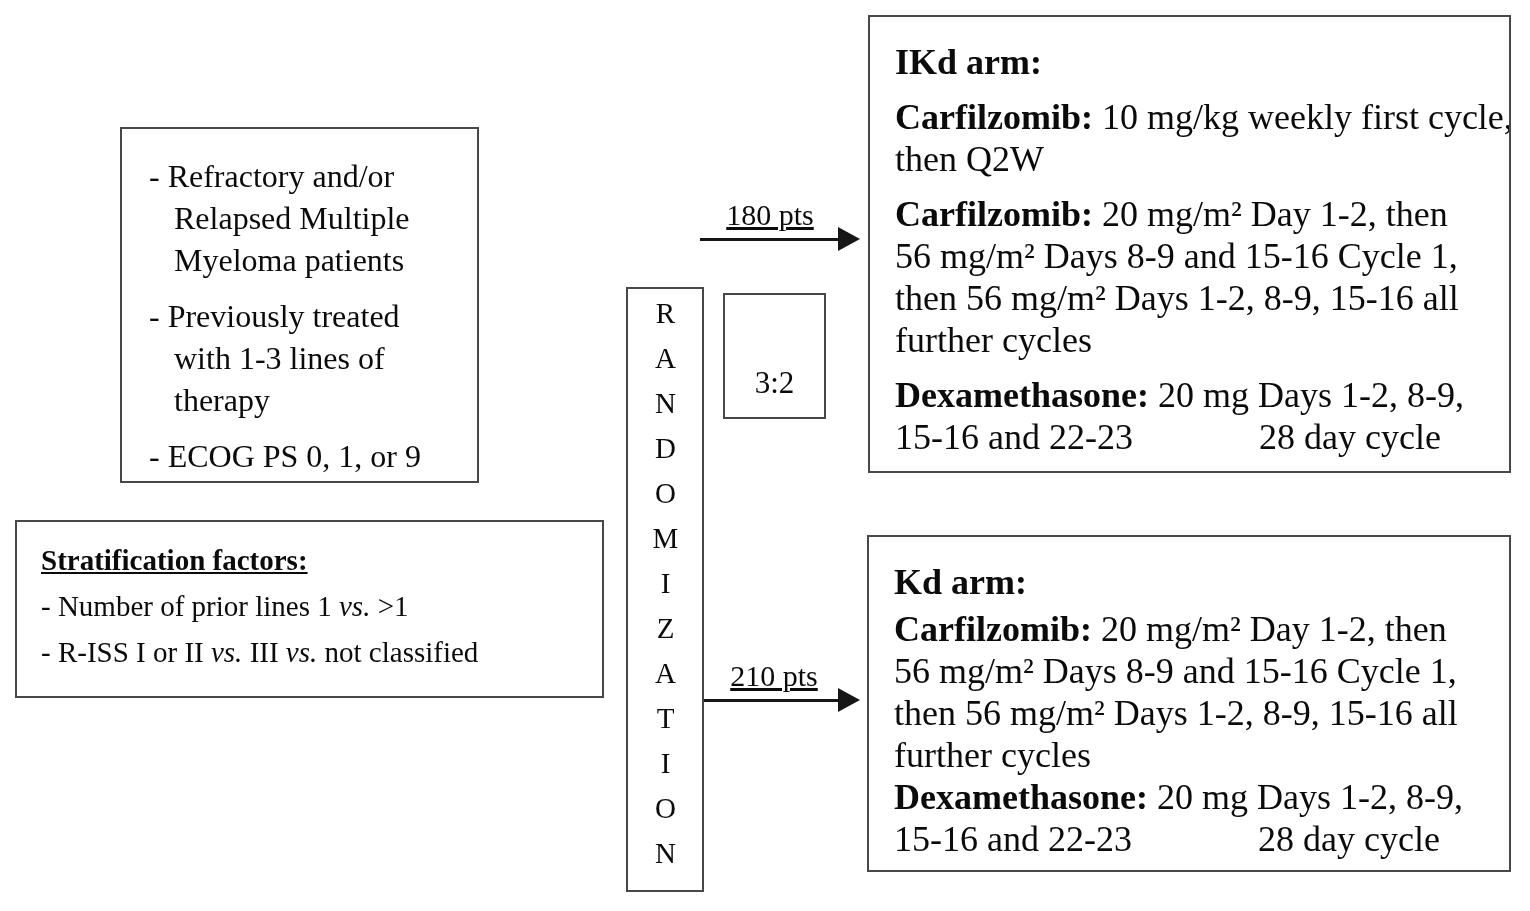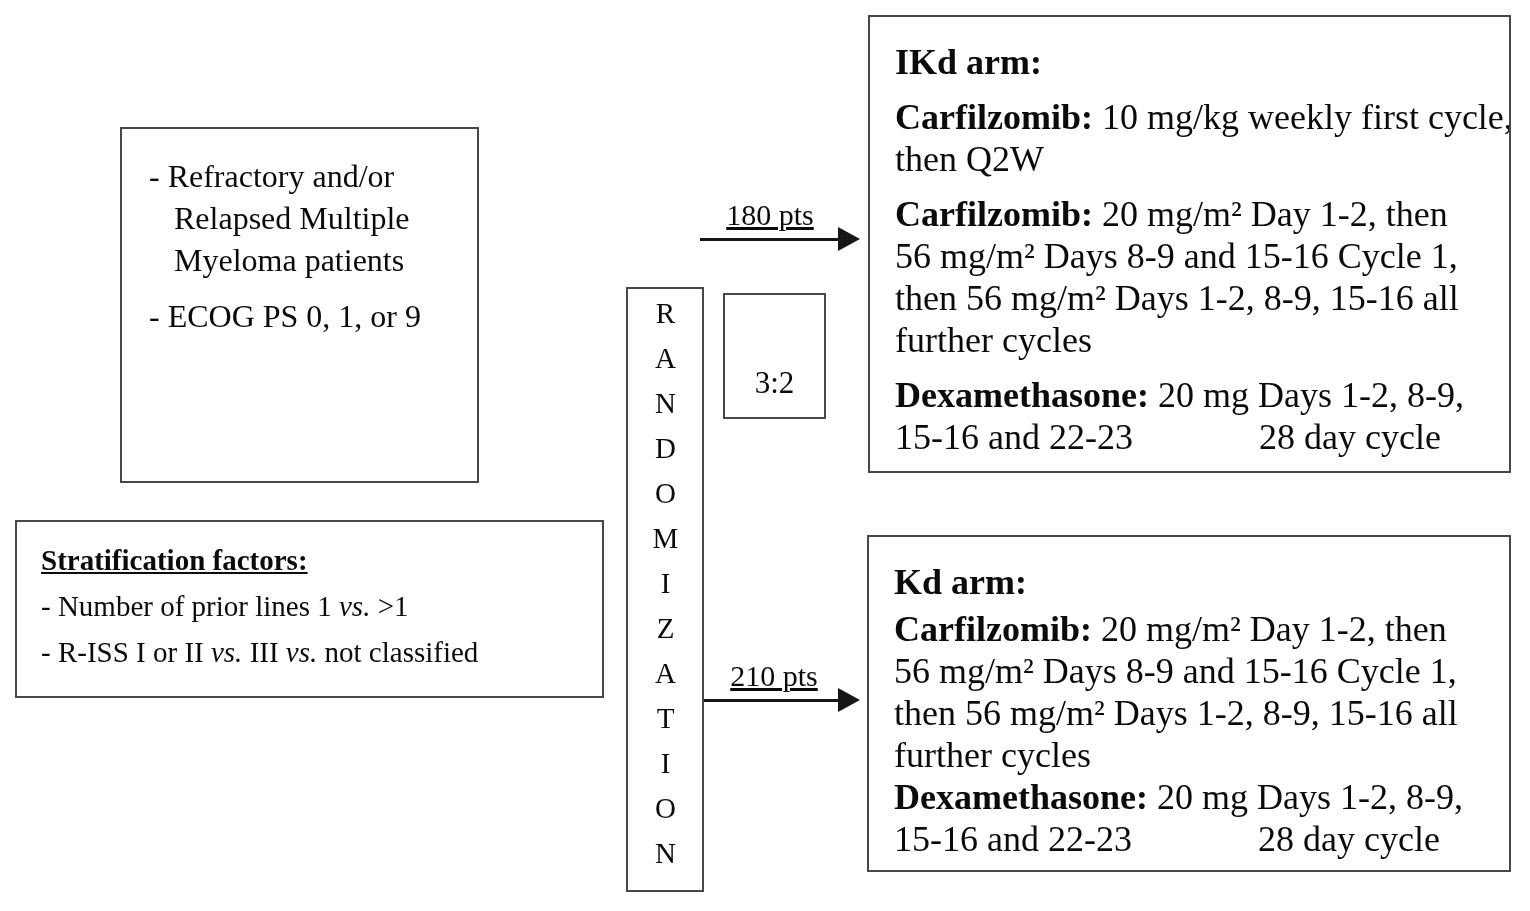--- a/index.html
+++ b/index.html
@@ -88,20 +88,23 @@
 </style>
 </head>
 <body>
 
 <div class="canvas">
 
   <div class="dbox box-eligibility">
     <div class="elig-item">- Refractory and/or
 Relapsed Multiple
 Myeloma patients</div>
+    <div class="elig-item">- Previously treated
+with 1-3 lines of
+therapy</div>
     <div class="elig-item">- ECOG PS 0, 1, or 9</div>
   </div>
 
   <div class="dbox box-strat">
     <div class="strat-title">Stratification factors:</div>
     <div class="strat-line"><span>- Number of prior lines 1 </span><span class="it">vs.</span><span> &gt;1</span></div>
     <div class="strat-line"><span>- R-ISS I or II </span><span class="it">vs.</span><span> III </span><span class="it">vs.</span><span> not classified</span></div>
   </div>
 
   <div class="dbox box-rand">

